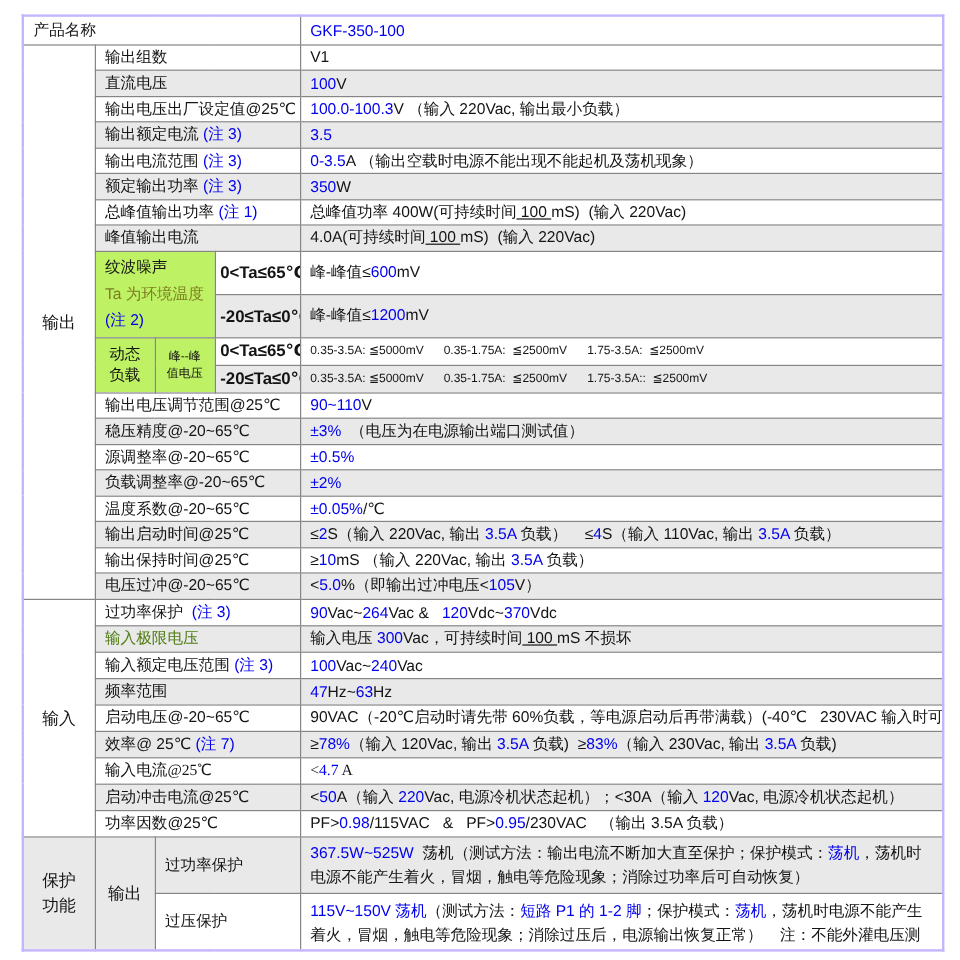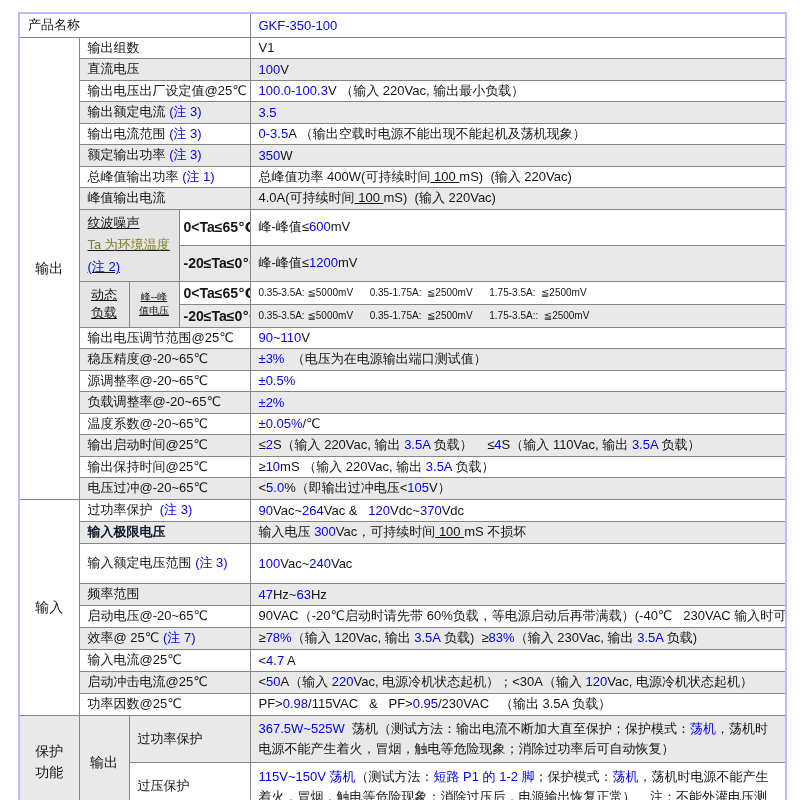--- a/index.html
+++ b/index.html
@@ -3,29 +3,29 @@
 <meta charset="utf-8">
 <style>
   html,body{margin:0;padding:0;background:#ffffff;width:800px;height:800px;
     font-family:"Liberation Sans","DejaVu Sans",sans-serif;}
   .wrap{position:absolute;left:18px;top:12px;}
   table{border-collapse:collapse;table-layout:fixed;width:767px;border:2px solid #c4b5fd;}
   td{border:1px solid #858585;font-size:13px;color:#141414;padding:0 0 0 8px;
      overflow:hidden;white-space:pre;vertical-align:middle;background:#ffffff;}
   tr.shade td{background:#e9e9e9;}
   td.sec{background:#ffffff;text-align:center;padding:0;font-size:14px;line-height:21px;}
-  td.merged{background:#e5e5e5;text-decoration:underline;}
+  td.merged{background:#bef264;}
   td.cen{text-align:center;padding:0;}
   td.temp{font-size:14px;font-weight:bold;padding-left:4px;}
   td.small,.small{font-size:10px;}
   td.wrapv{white-space:pre-wrap;line-height:20px;padding-top:1px;padding-right:4px;}
   td.riphead{line-height:22px;}
   .c-bl{color:#0000ee;margin-top:40px;}
   .c-ol{color:#7d7d20;}
-  .c-rd{color:#0f172a;font-weight:bold;}
+  .c-rd{color:#4d7c0f;font-weight:normal;}
   .u{text-decoration:underline;}
 </style>
 </head>
 <body>
 
 <div class="wrap">
   <table>
     <colgroup>
       <col style="width:60px">
         <col style="width:50px">
@@ -124,37 +124,37 @@
         </tr>
         <tr style="height: 22px;">
           <td class="sec" rowspan="9">输入</td>
           <td class="lab" colspan="3"><span>过功率保护  </span><span class="c-bl">(注 3)</span></td>
           <td class="val"><span class="c-bl">90</span><span>Vac~</span><span class="c-bl">264</span><span>Vac &amp;   </span><span class="c-bl">120</span><span>Vdc~</span><span class="c-bl">370</span><span>Vdc</span></td>
         </tr>
         <tr class="shade" style="height: 22px;">
           <td class="lab" colspan="3"><span class="c-rd">输入极限电压</span></td>
           <td class="val"><span>输入电压 </span><span class="c-bl">300</span><span>Vac，可持续时间</span><span class="u"> 100 </span><span>mS 不损坏</span></td>
         </tr>
-        <tr style="height: 40px;">
+        <tr style="height: 22px;">
           <td class="lab" colspan="3"><span>输入额定电压范围 </span><span class="c-bl">(注 3)</span></td>
           <td class="val"><span class="c-bl">100</span><span>Vac~</span><span class="c-bl">240</span><span>Vac</span></td>
         </tr>
         <tr class="shade" style="height: 22px;">
           <td class="lab" colspan="3"><span>频率范围</span></td>
           <td class="val"><span class="c-bl">47</span><span>Hz~</span><span class="c-bl">63</span><span>Hz</span></td>
         </tr>
         <tr style="height: 22px;">
           <td class="lab" colspan="3"><span>启动电压@-20~65℃</span></td>
           <td class="val"><span>90VAC（-20℃启动时请先带 60%负载，等电源启动后再带满载）(-40℃   230VAC 输入时可启</span></td>
         </tr>
         <tr class="shade" style="height: 22px;">
           <td class="lab" colspan="3"><span>效率@ 25℃ </span><span class="c-bl">(注 7)</span></td>
           <td class="val"><span>≥</span><span class="c-bl">78%</span><span>（输入 120Vac, 输出 </span><span class="c-bl">3.5A</span><span> 负载)  ≥</span><span class="c-bl">83%</span><span>（输入 230Vac, 输出 </span><span class="c-bl">3.5A</span><span> 负载)</span></td>
         </tr>
-        <tr style="height: 22px;">
+        <tr style="height: 22px; font-family: Liberation Serif, serif;">
           <td class="lab" colspan="3"><span>输入电流@25℃</span></td>
           <td class="val"><span>&lt;</span><span class="c-bl">4.7</span><span> A</span></td>
         </tr>
         <tr class="shade" style="height: 22px;">
           <td class="lab" colspan="3"><span>启动冲击电流@25℃</span></td>
           <td class="val"><span>&lt;</span><span class="c-bl">50</span><span>A（输入 </span><span class="c-bl">220</span><span>Vac, 电源冷机状态起机）；&lt;30A（输入 </span><span class="c-bl">120</span><span>Vac, 电源冷机状态起机）</span></td>
         </tr>
         <tr style="height: 22px;">
           <td class="lab" colspan="3"><span>功率因数@25℃</span></td>
           <td class="val"><span>PF&gt;</span><span class="c-bl">0.98</span><span>/115VAC   &amp;   PF&gt;</span><span class="c-bl">0.95</span><span>/230VAC   （输出 3.5A 负载）</span></td>

